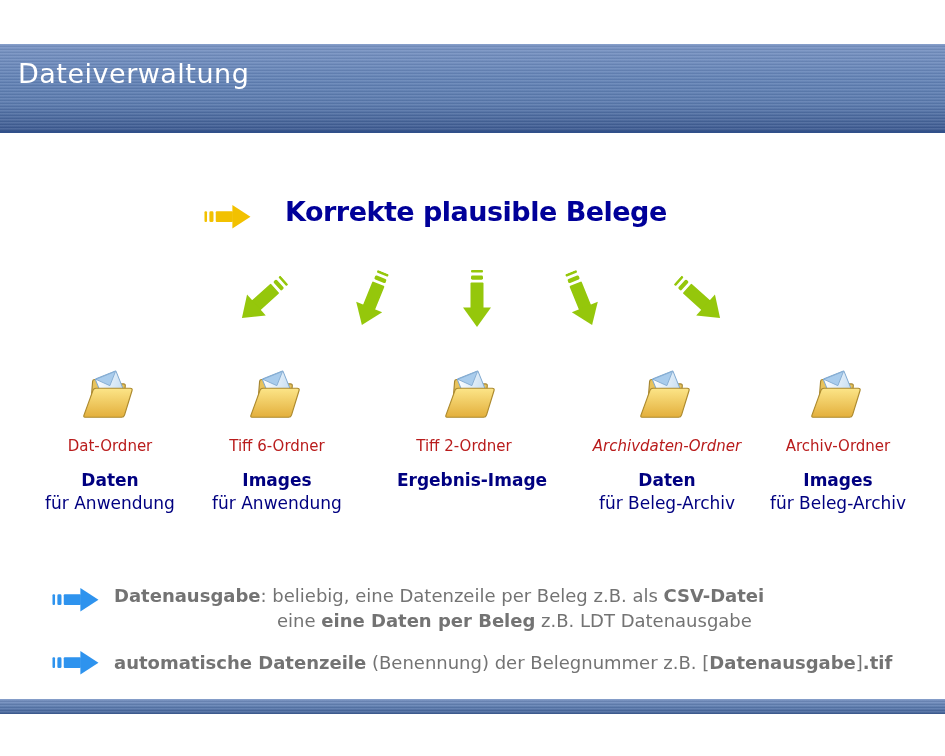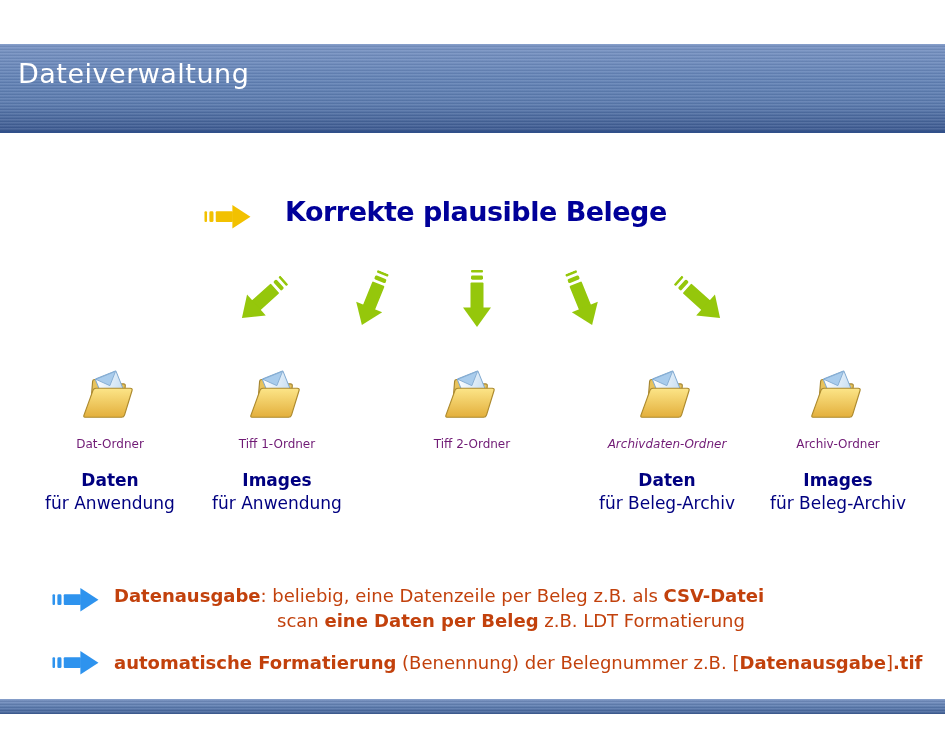--- a/index.html
+++ b/index.html
@@ -30,36 +30,36 @@
   .ga1{left:245px;transform:rotate(48deg);}
   .ga2{left:355px;transform:rotate(22deg);}
   .ga3{left:460px;transform:rotate(0deg);}
   .ga4{left:565px;transform:rotate(-22deg);}
   .ga5{left:683px;transform:rotate(-48deg);}
 
   
   .folder-icon{position:absolute;top:366px;width:58px;height:58px;}
   .folder-icon svg{width:100%;height:100%;}
   .folder-label{position:absolute;top:437px;width:220px;text-align:center;
-                font-size:12px;color:#701a75;}
+                font-size:15px;color:#b91c1c;}
   .desc{position:absolute;top:469px;width:230px;text-align:center;color:#000080;
         font-size:17px;line-height:23px;white-space:nowrap;}
   .desc .b{font-weight:bold;display:block;}
 
   
   .c1i{left:81px;}  .c1l{left:0px;}   .c1d{left:-5px;}
   .c2i{left:248px;} .c2l{left:167px;} .c2d{left:162px;}
-  .c3i{left:443px;} .c3l{left:362px;} .c3d{left:357px;}
+  .c3i{left:443px;} .c3l{left:354px;} .c3d{left:357px;}
   .c4i{left:638px;} .c4l{left:557px;font-style:italic;} .c4d{left:552px;}
   .c5i{left:809px;} .c5l{left:728px;} .c5d{left:723px;}
 
   
   .note-arrow{position:absolute;left:52px;width:47px;height:27px;}
   .na1{top:586px;} .na2{top:649px;}
-  .note{position:absolute;left:114px;color:#c2410c;font-size:18px;line-height:25px;white-space:nowrap;}
+  .note{position:absolute;left:114px;color:#737373;font-size:18px;line-height:25px;white-space:nowrap;}
   .note1{top:583px;} .note2{top:650px;}
   .note .b{font-weight:bold;}
   .note .indent{padding-left:163px;display:block;}
 
   
   .fill-yellow{fill:#F2C100;}
   .fill-blue{fill:#2E93EE;}
   .fill-green{fill:#95C70B;}
 
   
@@ -188,61 +188,61 @@
         <path d="M10 40 L12 15 Q12.2 13 14.5 13 L22 13 L26.5 17.5 L44 17.5 Q46 17.5 45.8 19.5 L44 40 Z" fill="#E8C35D" stroke="#A5852F" stroke-width="1.2"></path>
         <g transform="rotate(-22 32 26)">
           <rect x="21" y="7" width="23" height="31" rx="1" fill="url(#gradDoc)" stroke="#7FA8CF"></rect>
           <polygon points="21.5,7.5 43.5,7.5 32.5,19" fill="#A9CCEC" stroke="#7FA8CF" stroke-width="0.8"></polygon>
         </g>
         <path d="M4 52 Q2.5 52 3 50 L12.5 24 Q13.2 22 15.5 22 L51 22 Q53.5 22 52.8 24.3 L45 49.8 Q44.3 52 42 52 Z" fill="url(#gradFolderFront)" stroke="#AD8A2E" stroke-width="1.2"></path>
       </svg>
   </div>
 
   <div class="folder-label c1l">Dat-Ordner</div>
-  <div class="folder-label c2l">Tiff 1-Ordner</div>
+  <div class="folder-label c2l">Tiff 6-Ordner</div>
   <div class="folder-label c3l">Tiff 2-Ordner</div>
   <div class="folder-label c4l">Archivdaten-Ordner</div>
   <div class="folder-label c5l">Archiv-Ordner</div>
 
   <div class="desc c1d">
     <span class="b">Daten</span><span>für Anwendung</span>
   </div>
   <div class="desc c2d">
     <span class="b">Images</span><span>für Anwendung</span>
   </div>
   <div class="desc c3d">
-    
+    <span class="b">Ergebnis-Image</span>
   </div>
   <div class="desc c4d">
     <span class="b">Daten</span><span>für Beleg-Archiv</span>
   </div>
   <div class="desc c5d">
     <span class="b">Images</span><span>für Beleg-Archiv</span>
   </div>
 
   <div class="note-arrow na1">
     <svg viewBox="0 0 48 28" class="fill-blue">
       <rect x="0.5" y="8.5" width="2.6" height="11" rx="1"></rect>
       <rect x="5.5" y="8.5" width="4.2" height="11" rx="1.4"></rect>
       <rect x="12" y="8.5" width="17.5" height="11" rx="1"></rect>
       <polygon points="29,2 47.5,14 29,26"></polygon>
     </svg>
   </div>
   <div class="note note1">
     <span class="b">Datenausgabe</span><span>: beliebig, eine Datenzeile per Beleg z.B. als </span><span class="b">CSV-Datei</span>
-    <span class="indent"><span>scan </span><span class="b">eine Daten per Beleg</span><span> z.B. LDT Formatierung</span></span>
+    <span class="indent"><span>eine </span><span class="b">eine Daten per Beleg</span><span> z.B. LDT Datenausgabe</span></span>
   </div>
 
   <div class="note-arrow na2">
     <svg viewBox="0 0 48 28" class="fill-blue">
       <rect x="0.5" y="8.5" width="2.6" height="11" rx="1"></rect>
       <rect x="5.5" y="8.5" width="4.2" height="11" rx="1.4"></rect>
       <rect x="12" y="8.5" width="17.5" height="11" rx="1"></rect>
       <polygon points="29,2 47.5,14 29,26"></polygon>
     </svg>
   </div>
   <div class="note note2">
-    <span class="b">automatische Formatierung</span><span> (Benennung) der Belegnummer z.B. [</span><span class="b">Datenausgabe</span><span>]</span><span class="b">.tif</span>
+    <span class="b">automatische Datenzeile</span><span> (Benennung) der Belegnummer z.B. [</span><span class="b">Datenausgabe</span><span>]</span><span class="b">.tif</span>
   </div>
 
   <div class="footer-bar"></div>
 
 </div>
 
 </body></html>

